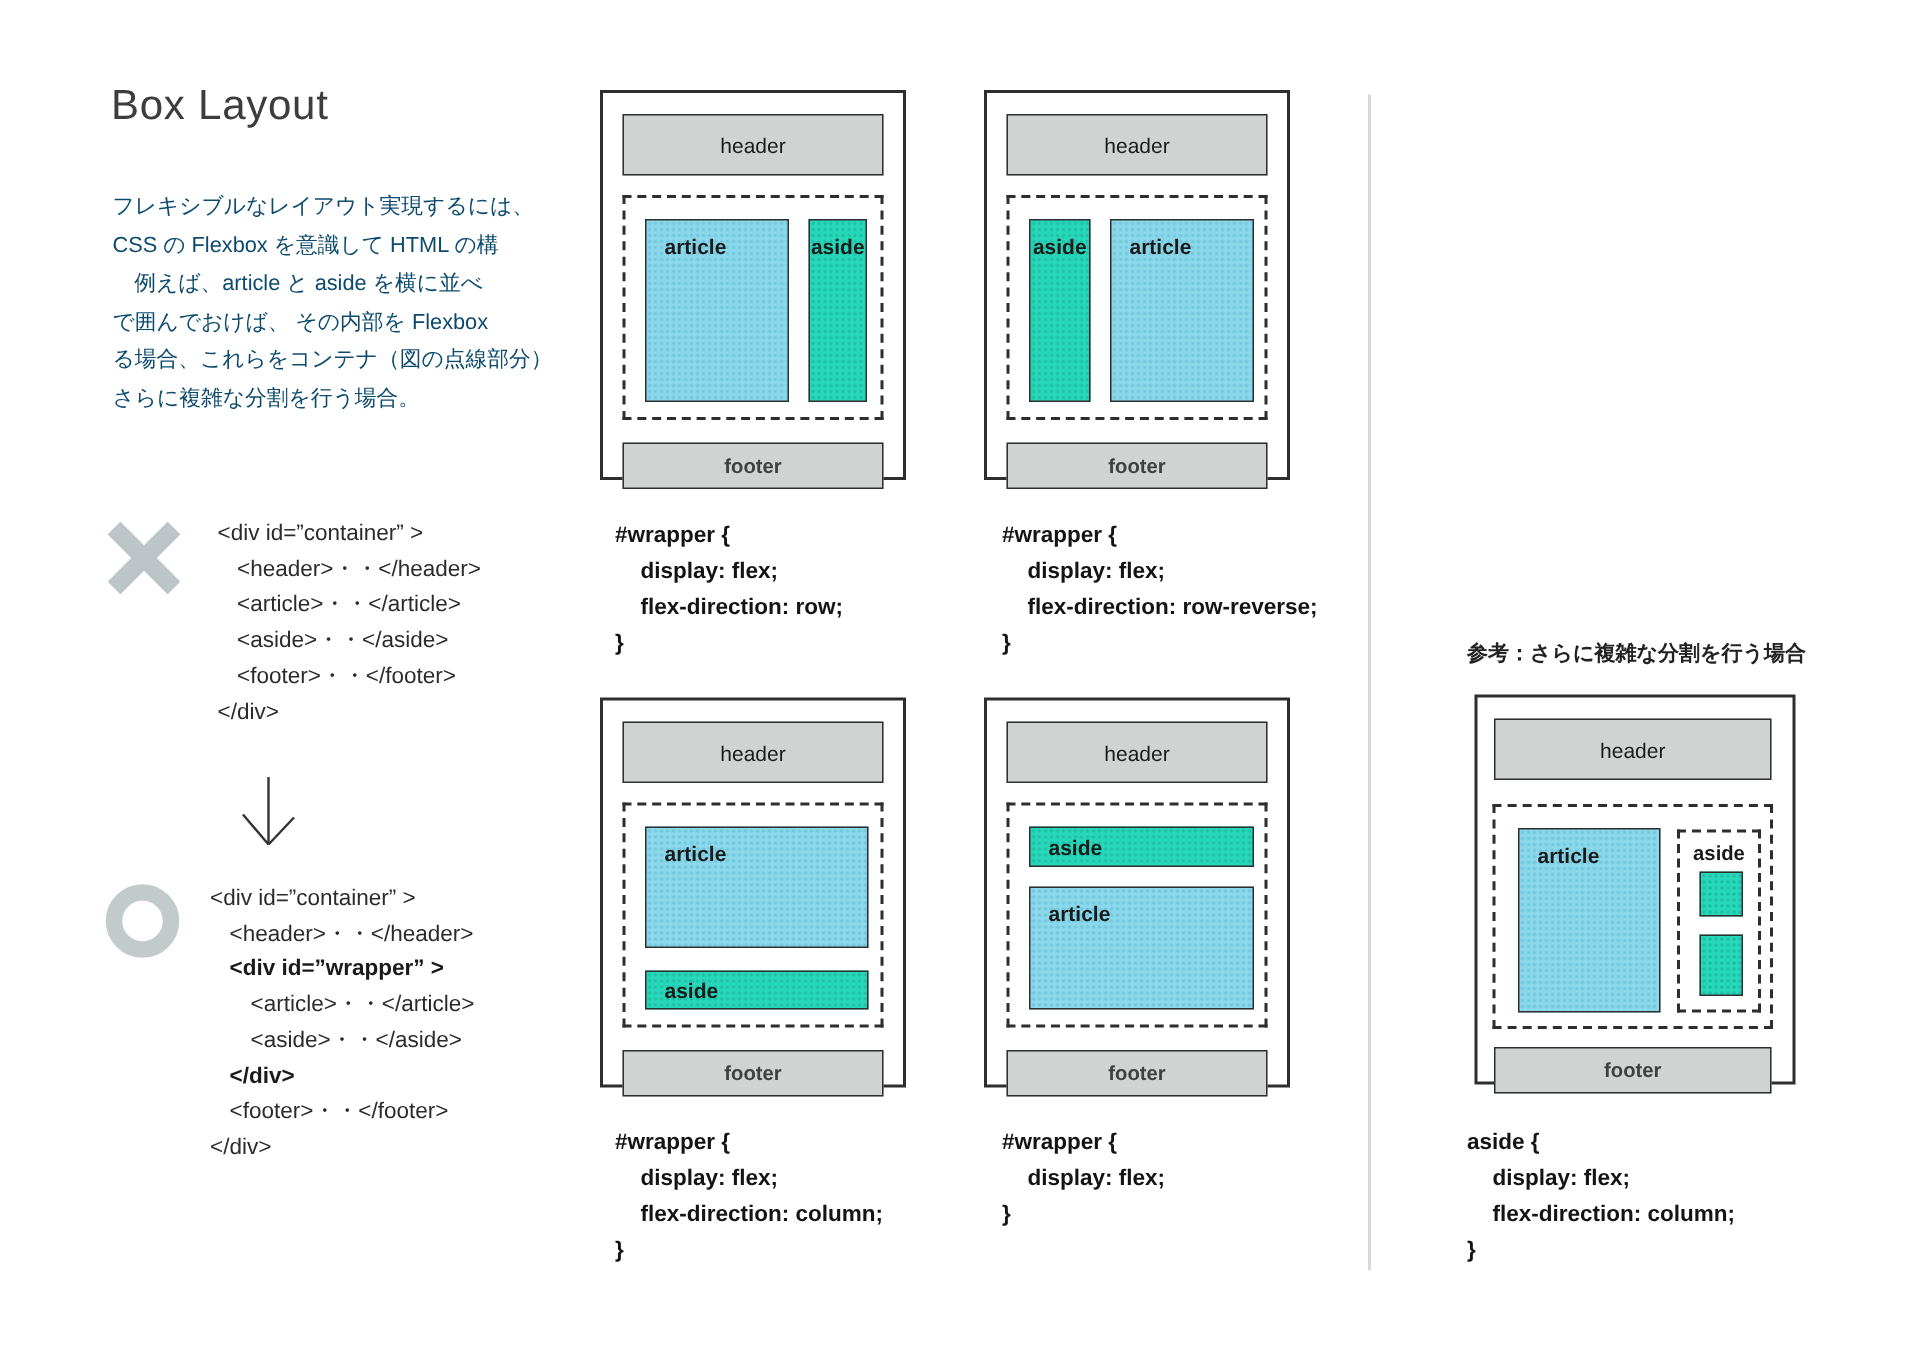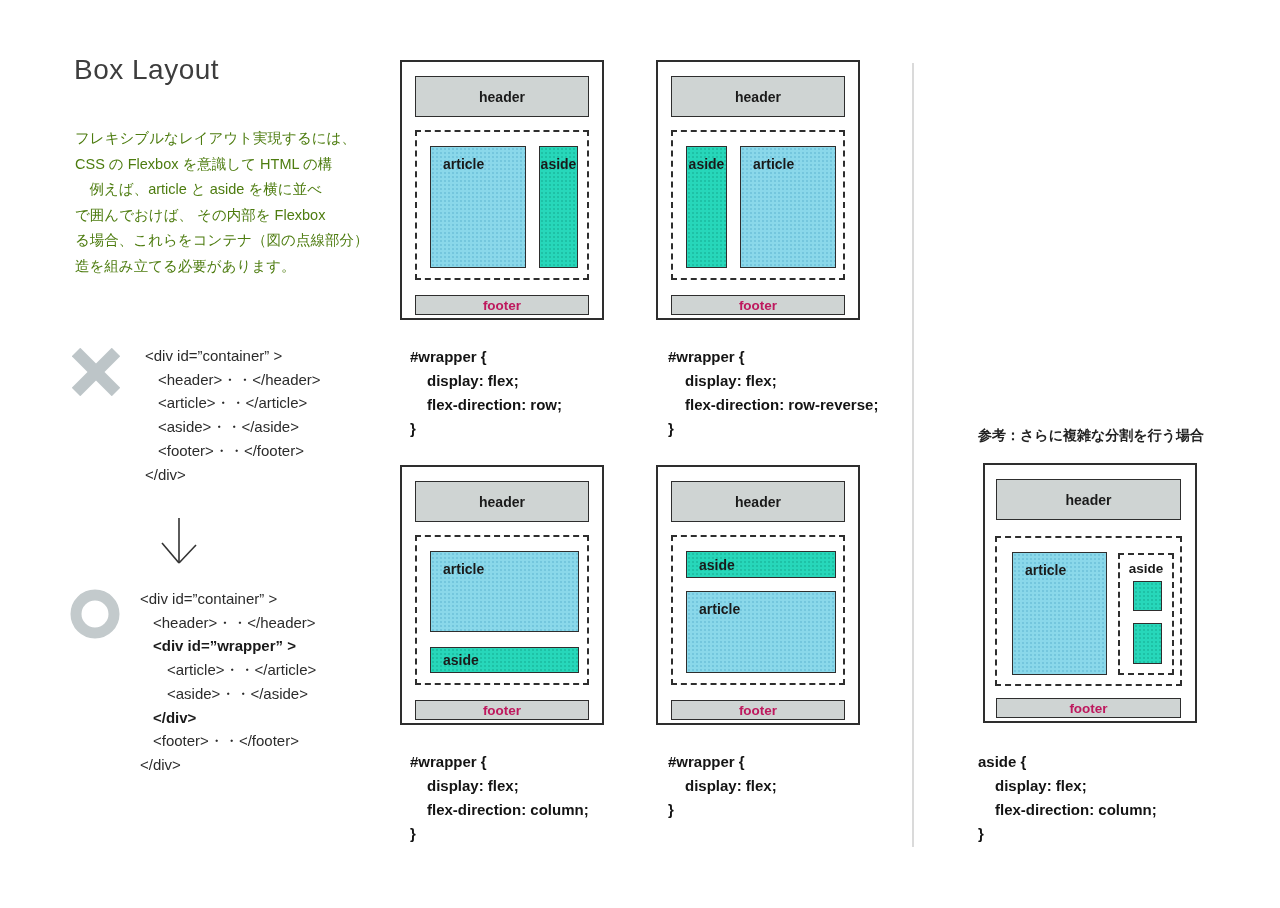--- a/index.html
+++ b/index.html
@@ -8,21 +8,21 @@
     font-family:"Liberation Sans","DejaVu Sans",sans-serif; color:#333;
     overflow:hidden;
   }
   .abs { position:absolute; }
 
   
   .page-title {
     left:74px; top:54px; font-size:28px; font-weight:300; color:#3d3d3d;
     letter-spacing:0.5px; margin:0;
   }
-  .intro { left:75px; top:126px; width:266px; font-size:14.5px; line-height:25.5px; color:#4d7c0f; }
+  .intro { left:75px; top:126px; width:266px; font-size:14.5px; line-height:25.5px; color:#0c4a6e; }
   .intro .intro-line { white-space:pre; }
 
   .code-block { font-size:15px; line-height:23.7px; color:#2b2b2b; }
   .code-block .ind1 { padding-left:13px; }
   .code-block .ind2 { padding-left:27px; }
   .code-block .bold { font-weight:bold; color:#1a1a1a; }
   .bad-code  { left:145px; top:344px; }
   .good-code { left:140px; top:587px; }
 
   .mark-x { left:72px; top:348px; }
@@ -37,31 +37,31 @@
   .d1 { left:400px; top:60px;  }
   .d2 { left:656px; top:60px;  }
   .d3 { left:400px; top:465px; }
   .d4 { left:656px; top:465px; }
   .d5 { left:983px; top:463px; width:214px; }
 
   .dg-header {
     position:absolute; left:13px; right:13px; top:14px; height:41px;
     background:var(--bar); border:1.5px solid #2e2e2e; box-sizing:border-box;
     display:flex; align-items:center; justify-content:center;
-    font-weight:bold; font-size:14px; color:#1a1a1a;
+    font-weight:normal; font-size:14px; color:#1a1a1a;
   }
   .dg-wrapper {
     position:absolute; left:13px; right:13px; top:68px; height:150px;
     border:2px dashed #2e2e2e; box-sizing:border-box;
   }
   .dg-footer {
-    position:absolute; left:13px; right:13px; top:233px; height:20px;
+    position:absolute; left:13px; right:13px; top:233px; height:31px;
     background:var(--bar); border:1.5px solid #2e2e2e; box-sizing:border-box;
     display:flex; align-items:center; justify-content:center;
-    font-weight:bold; font-size:13.5px; color:#be185d; overflow:visible;
+    font-weight:bold; font-size:13.5px; color:#404040; overflow:visible;
   }
   .box {
     position:absolute; border:1.5px solid #2e2e2e; box-sizing:border-box;
     font-weight:bold; font-size:14px; color:#1a1a1a;
   }
   .box.article {
     background-color:var(--article);
     background-image:radial-gradient(rgba(0,110,160,0.16) 1px, transparent 1.2px);
     background-size:4px 4px;
   }
@@ -115,21 +115,21 @@
 <body>
 
 <h1 class="abs page-title">Box Layout</h1>
 
 <div class="abs intro">
   <div class="intro-line">フレキシブルなレイアウト実現するには、</div>
   <div class="intro-line">CSS の Flexbox を意識して HTML の構</div>
   <div class="intro-line">　例えば、article と aside を横に並べ</div>
   <div class="intro-line">で囲んでおけば、 その内部を Flexbox</div>
   <div class="intro-line">る場合、これらをコンテナ（図の点線部分）</div>
-  <div class="intro-line">造を組み立てる必要があります。</div>
+  <div class="intro-line">さらに複雑な分割を行う場合。</div>
 </div>
 
 <svg class="abs mark-x" width="48" height="48" viewBox="0 0 48 48">
   <line x1="4" y1="4" x2="44" y2="44" stroke="#BDC5C8" stroke-width="12"></line>
   <line x1="44" y1="4" x2="4" y2="44" stroke="#BDC5C8" stroke-width="12"></line>
 </svg>
 
 <div class="abs code-block bad-code">
   <div class="cl">&lt;div id=”container” &gt;</div>
   <div class="cl ind1">&lt;header&gt;・・&lt;/header&gt;</div>

